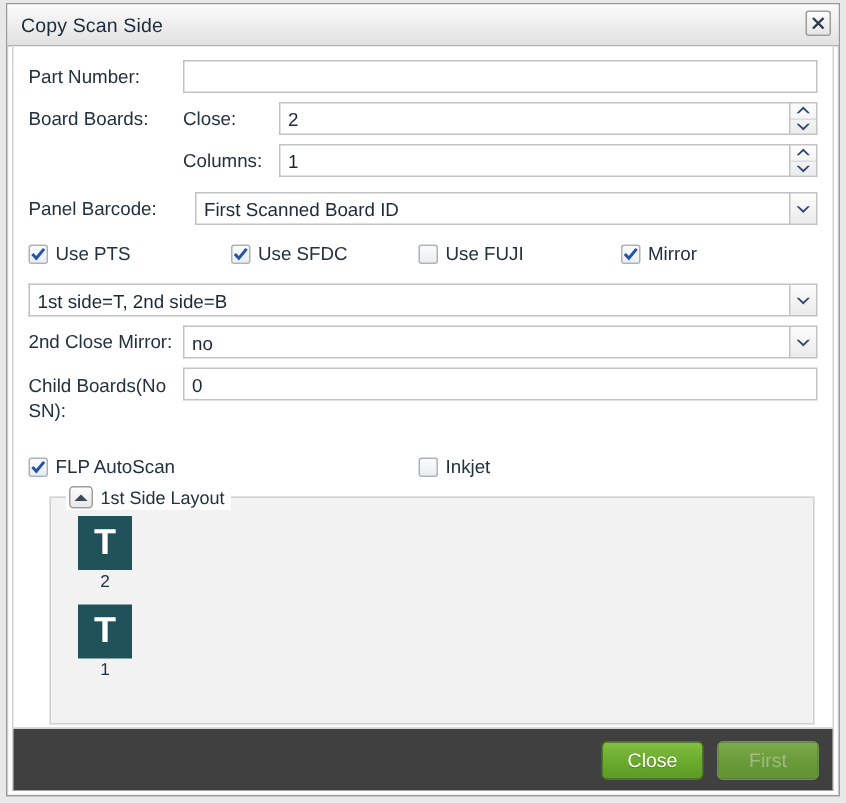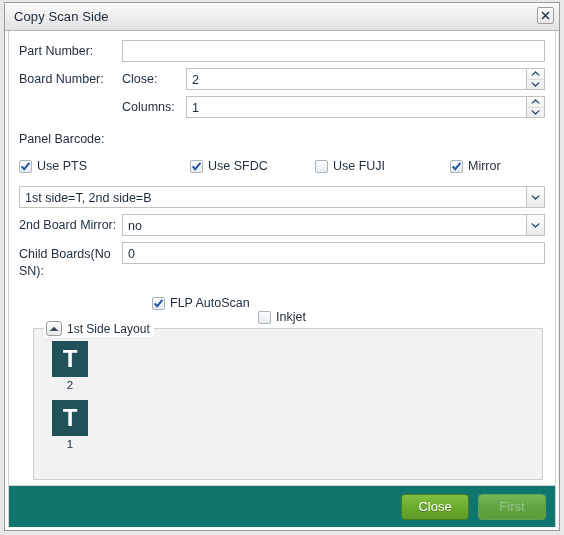--- a/index.html
+++ b/index.html
@@ -259,21 +259,21 @@
     text-align: center;
     font-size: 11.5px;
     color: #22313f;
     padding-top: 2px;
   }
 
   
   #footer {
     flex: 0 0 42px;
     height: 42px;
-    background: #0f766e;
+    background: #404040;
     border: 1px solid #d3d3d3;
     border-bottom: none;
     margin: 0 3px 3px 3px;
     display: flex;
     align-items: center;
     justify-content: flex-end;
     padding-right: 9px;
     box-sizing: border-box;
   }
   .btn {
@@ -318,21 +318,21 @@
 
   <div id="body">
   <div id="body-inner">
 
     <div class="row">
       <div class="lbl">Part Number:</div>
       <div class="fld"></div>
     </div>
 
     <div class="row">
-      <div class="lbl">Board Number:</div>
+      <div class="lbl">Board Boards:</div>
       <div class="sub-lbl">Close:</div>
       <div class="spin-wrap">
         <div class="fld">2</div>
         <div class="spinner">
           <div class="spin-half top">
             <svg width="11" height="7" viewBox="0 0 11 7">
               <path d="M1 5.5 L5.5 1 L10 5.5 L8.4 5.5 L5.5 2.9 L2.6 5.5 Z" fill="#2c4a73"></path>
             </svg>
           </div>
           <div class="spin-half">
@@ -359,32 +359,40 @@
             <svg width="11" height="7" viewBox="0 0 11 7">
               <path d="M1 1.5 L5.5 6 L10 1.5 L8.4 1.5 L5.5 4.1 L2.6 1.5 Z" fill="#2c4a73"></path>
             </svg>
           </div>
         </div>
       </div>
     </div>
 
     <div class="row" style="margin-top:10px;gap:8px;">
       <div class="lbl">Panel Barcode:</div>
+      <div class="select-wrap">
+        <div class="fld">First Scanned Board ID</div>
+        <div class="sel-arrow">
+          <svg width="11" height="7" viewBox="0 0 11 7">
+            <path d="M1 1.5 L5.5 6 L10 1.5 L8.4 1.5 L5.5 4.1 L2.6 1.5 Z" fill="#2c4a73"></path>
+          </svg>
+        </div>
+      </div>
     </div>
 
     <div class="cb-row">
       <div class="cb-item" style="width:135px;">
         <div class="cb-box checked">
           <svg width="11" height="11" viewBox="0 0 11 11">
             <path d="M1.6 5.4 L4.2 8.2 L9.4 1.9" stroke="#2255aa" stroke-width="2" fill="none"></path>
           </svg>
         </div>
         <div class="cb-label">Use PTS</div>
       </div>
-      <div class="cb-item" style="width:125px;margin-left:36px;">
+      <div class="cb-item" style="width:125px;">
         <div class="cb-box checked">
           <svg width="11" height="11" viewBox="0 0 11 11">
             <path d="M1.6 5.4 L4.2 8.2 L9.4 1.9" stroke="#2255aa" stroke-width="2" fill="none"></path>
           </svg>
         </div>
         <div class="cb-label">Use SFDC</div>
       </div>
       <div class="cb-item" style="width:135px;">
         <div class="cb-box"></div>
         <div class="cb-label">Use FUJI</div>
@@ -404,37 +412,37 @@
         <div class="fld">1st side=T, 2nd side=B</div>
         <div class="sel-arrow">
           <svg width="11" height="7" viewBox="0 0 11 7">
             <path d="M1 1.5 L5.5 6 L10 1.5 L8.4 1.5 L5.5 4.1 L2.6 1.5 Z" fill="#2c4a73"></path>
           </svg>
         </div>
       </div>
     </div>
 
     <div class="row">
-      <div class="lbl">2nd Board Mirror:</div>
+      <div class="lbl">2nd Close Mirror:</div>
       <div class="select-wrap">
         <div class="fld">no</div>
         <div class="sel-arrow">
           <svg width="11" height="7" viewBox="0 0 11 7">
             <path d="M1 1.5 L5.5 6 L10 1.5 L8.4 1.5 L5.5 4.1 L2.6 1.5 Z" fill="#2c4a73"></path>
           </svg>
         </div>
       </div>
     </div>
 
     <div class="row">
       <div class="lbl two-line">Child Boards(No SN):</div>
       <div class="fld">0</div>
     </div>
 
-    <div class="cb-row" style="margin-top:16px;flex-direction:column;">
+    <div class="cb-row" style="margin-top:16px;">
       <div class="cb-item" style="width:260px;">
         <div class="cb-box checked">
           <svg width="11" height="11" viewBox="0 0 11 11">
             <path d="M1.6 5.4 L4.2 8.2 L9.4 1.9" stroke="#2255aa" stroke-width="2" fill="none"></path>
           </svg>
         </div>
         <div class="cb-label">FLP AutoScan</div>
       </div>
       <div class="cb-item">
         <div class="cb-box"></div>

